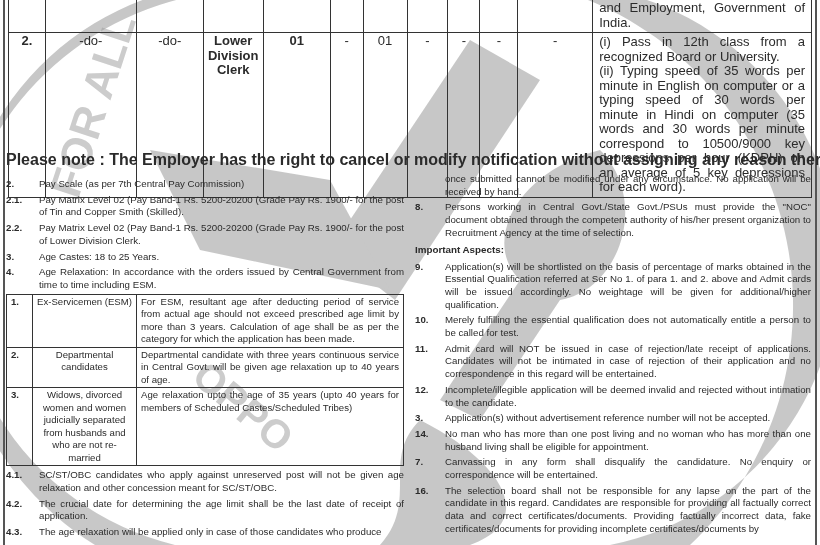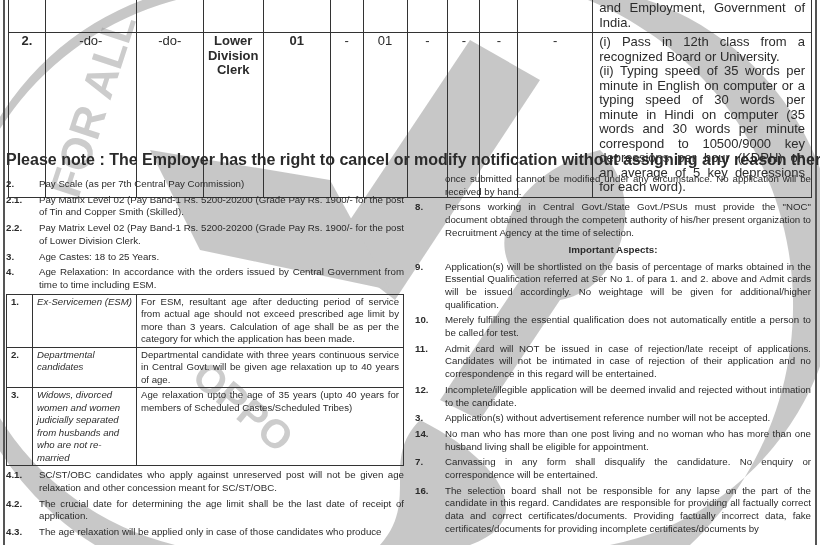--- a/index.html
+++ b/index.html
@@ -26,24 +26,24 @@
 
   .item { display: flex; margin-bottom: 3px; text-align: justify; font-size: 9.7px; line-height: 12.7px; }
   .item .num { width: 33px; flex-shrink: 0; font-weight: bold; }
   .col-right .item .num { width: 30px; }
   .item .txt { flex: 1; }
   .b { font-weight: normal; }
 
   .age-table { border-collapse: collapse; width: 398px; margin: 2px 0 3px 0; }
   .age-table td { border: 1px solid #333; vertical-align: top; font-size: 9.6px; line-height: 12.5px; padding: 1px 4px; }
   .age-table td.sn { width: 26px; font-weight: bold; }
-  .age-table td.cat { width: 104px; text-align: left; font-style: italic; }
+  .age-table td.cat { width: 104px; text-align: center; }
   .age-table td.desc { text-align: justify; }
 
-  .heading { font-weight: bold; font-size: 9.8px; margin: 2px 0 5px 0; text-align: center; }
+  .heading { font-weight: bold; font-size: 9.8px; margin: 2px 0 5px 0; }
 </style>
 </head>
 <body>
 
 <div class="page">
 
   <svg class="watermark" viewBox="0 0 820 545" xmlns="http://www.w3.org/2000/svg">
     <g fill="#9a9a9a" opacity="0.55">
 
       <path d="M 255 -10 A 300 300 0 0 0 95 545 L 175 545 A 230 230 0 0 1 310 -10 Z"></path>

